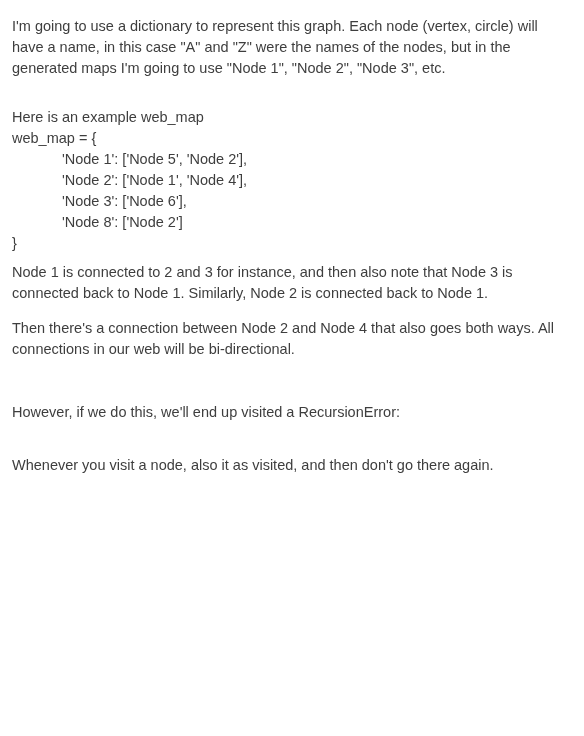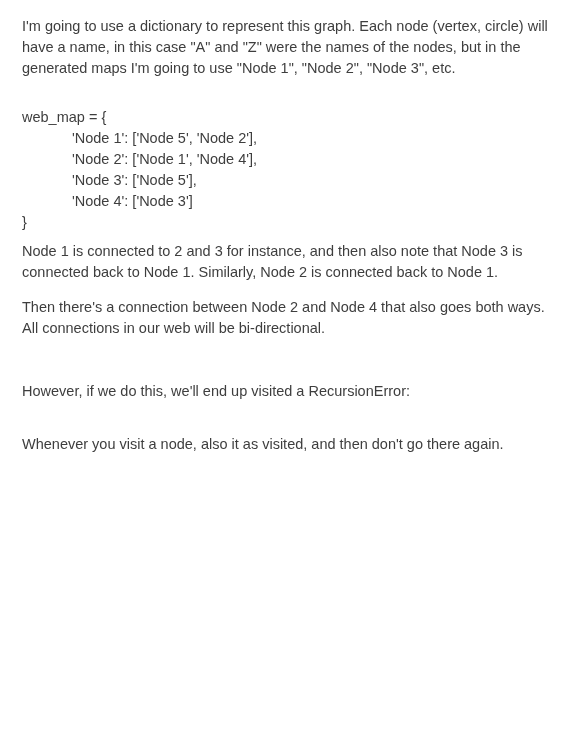--- a/index.html
+++ b/index.html
@@ -6,21 +6,21 @@
     margin: 0;
     padding: 0;
     width: 584px;
     background: #ffffff;
     font-family: "Segoe UI", "Helvetica Neue", Arial, sans-serif;
     color: #3e3e3e;
     font-size: 14.5px;
     line-height: 1.45;
   }
   .page {
-    padding: 16px 22px 28px 22px;
+    padding: 16px 22px 28px 12px;
   }
   .para {
     margin: 0 0 14px 0;
   }
   .gap {
     height: 14px;
   }
   .code-line {
     margin: 0;
   }
@@ -33,25 +33,26 @@
 </style>
 </head>
 <body>
 
 <div class="page">
 
   <p class="para">I'm going to use a dictionary to represent this graph.  Each node (vertex, circle) will have a name, in this case "A" and "Z" were the names of the nodes, but in the generated maps I'm going to use "Node 1", "Node 2", "Node 3", etc.</p>
 
   <div class="gap"></div>
 
+  <p class="code-line">Here is an example web_map</p>
   <p class="code-line">web_map = {</p>
   <p class="code-line indent">'Node 1': ['Node 5', 'Node 2'],</p>
   <p class="code-line indent">'Node 2': ['Node 1', 'Node 4'],</p>
-  <p class="code-line indent">'Node 3': ['Node 5'],</p>
-  <p class="code-line indent">'Node 4': ['Node 3']</p>
+  <p class="code-line indent">'Node 3': ['Node 6'],</p>
+  <p class="code-line indent">'Node 8': ['Node 2']</p>
   <p class="code-line">}</p>
 
   <p class="para" style="margin-top:8px">Node 1 is connected to 2 and 3 for instance, and then also note that Node 3 is connected back to Node 1.  Similarly, Node 2 is connected back to Node 1.</p>
 
   <p class="para">Then there's a connection between Node 2 and Node 4 that also goes both ways.  All connections in our web will be bi-directional.</p>
 
   <div class="gap"></div>
 
 
   <div class="gap"></div>

